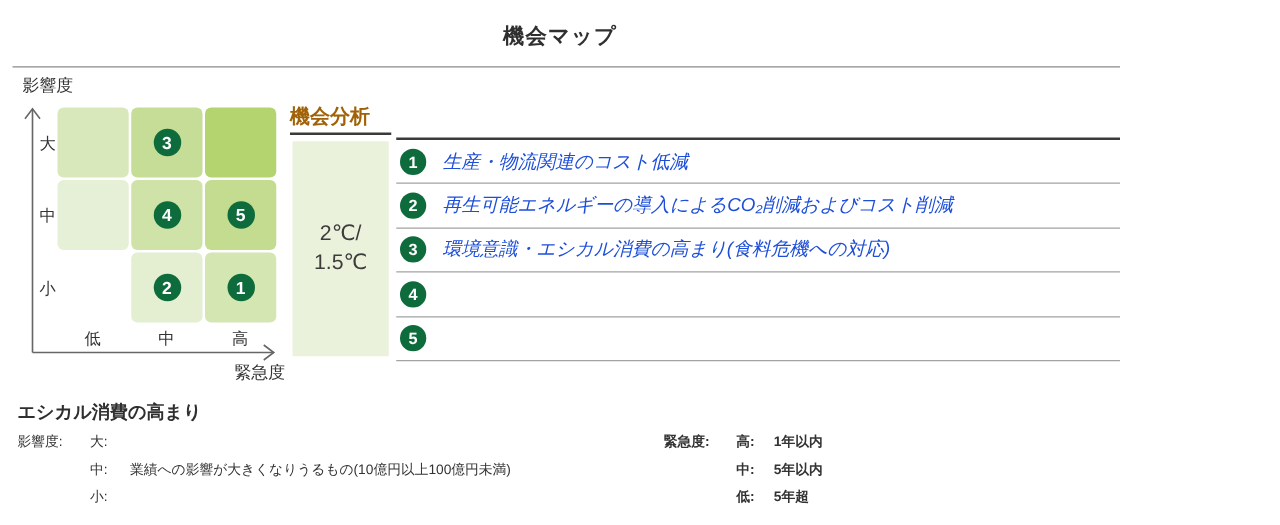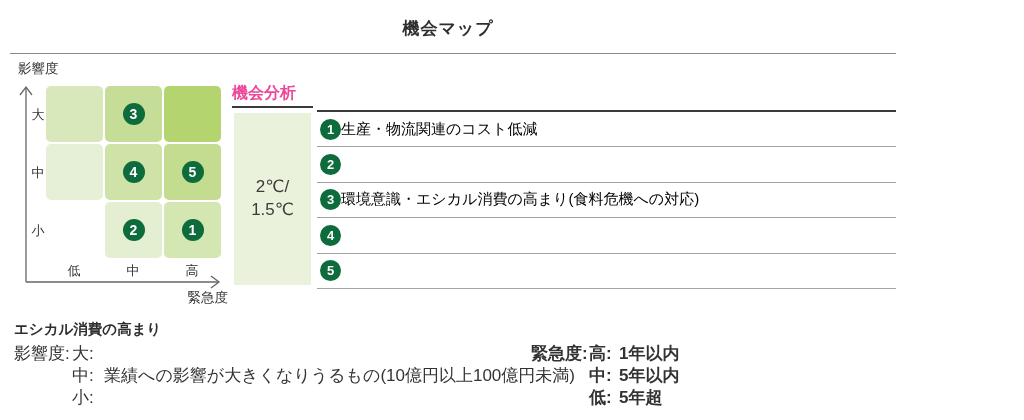--- a/index.html
+++ b/index.html
@@ -70,21 +70,21 @@
   .marker {
     width: 22px; height: 22px; border-radius: 50%;
     color: #ffffff; font-size: 14px; font-weight: bold;
     display: flex; align-items: center; justify-content: center;
     line-height: 1;
   }
 
   
   .analysis-header {
     position: absolute; left: 232px; top: 83px;
-    font-size: 16px; font-weight: bold; color: #ec4899;
+    font-size: 16px; font-weight: bold; color: #a16207;
   }
   .analysis-underline {
     position: absolute; left: 232px; top: 106px;
     width: 81px; height: 2px; background: #3a3a3a;
   }
   .scenario-box {
     position: absolute; left: 234px; top: 113px;
     width: 77px; height: 172px;
     display: flex; flex-direction: column;
     align-items: center; justify-content: center;
@@ -103,38 +103,40 @@
   }
   .num-circle {
     flex: 0 0 auto;
     width: 21px; height: 21px; margin-left: 3px;
     border-radius: 50%;
     color: #ffffff; font-size: 13px; font-weight: bold;
     display: flex; align-items: center; justify-content: center;
     line-height: 1;
   }
   .opp-text {
-    font-size: 15px; color: #000000;
+    margin-left: 13px;
+    font-size: 15px; color: #1d4ed8;
     white-space: nowrap;
+    font-style: italic;
   }
 
   
   .defs-header {
     position: absolute; left: 14px; top: 320px;
     font-size: 14.5px; font-weight: bold; color: #2f2f2f;
   }
   .defs-impact {
     position: absolute; left: 14px; top: 343px;
   }
   .defs-urgency {
     position: absolute; left: 531px; top: 343px;
   }
   .def-row {
     display: grid;
-    font-size: 17px; color: #333333;
+    font-size: 11px; color: #333333;
     line-height: 22px;
     white-space: nowrap;
   }
   .defs-impact .def-row  { grid-template-columns: 58px 32px auto; }
   .defs-urgency .def-row { grid-template-columns: 58px 30px auto; font-weight: bold; }
   .def-group { text-align: left; }
   .def-level { text-align: left; }
 </style>
 </head>
 <body>
@@ -189,20 +191,21 @@
     <div>1.5℃</div>
   </div>
 
   <div class="opp-list">
     <div class="opp-row">
       <span class="num-circle" style="background-color: rgb(14, 107, 60);">1</span>
       <span class="opp-text">生産・物流関連のコスト低減</span>
     </div>
     <div class="opp-row">
       <span class="num-circle" style="background-color: rgb(14, 107, 60);">2</span>
+      <span class="opp-text">再生可能エネルギーの導入によるCO₂削減およびコスト削減</span>
     </div>
     <div class="opp-row">
       <span class="num-circle" style="background-color: rgb(14, 107, 60);">3</span>
       <span class="opp-text">環境意識・エシカル消費の高まり(食料危機への対応)</span>
     </div>
     <div class="opp-row">
       <span class="num-circle" style="background-color: rgb(14, 107, 60);">4</span>
     </div>
     <div class="opp-row">
       <span class="num-circle" style="background-color: rgb(14, 107, 60);">5</span>

